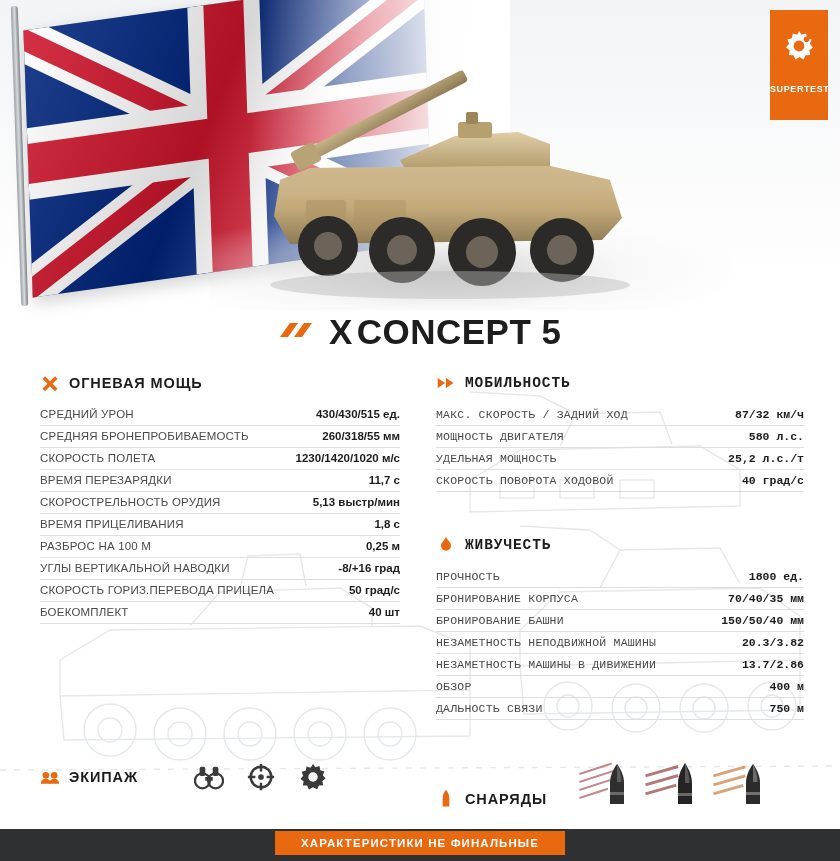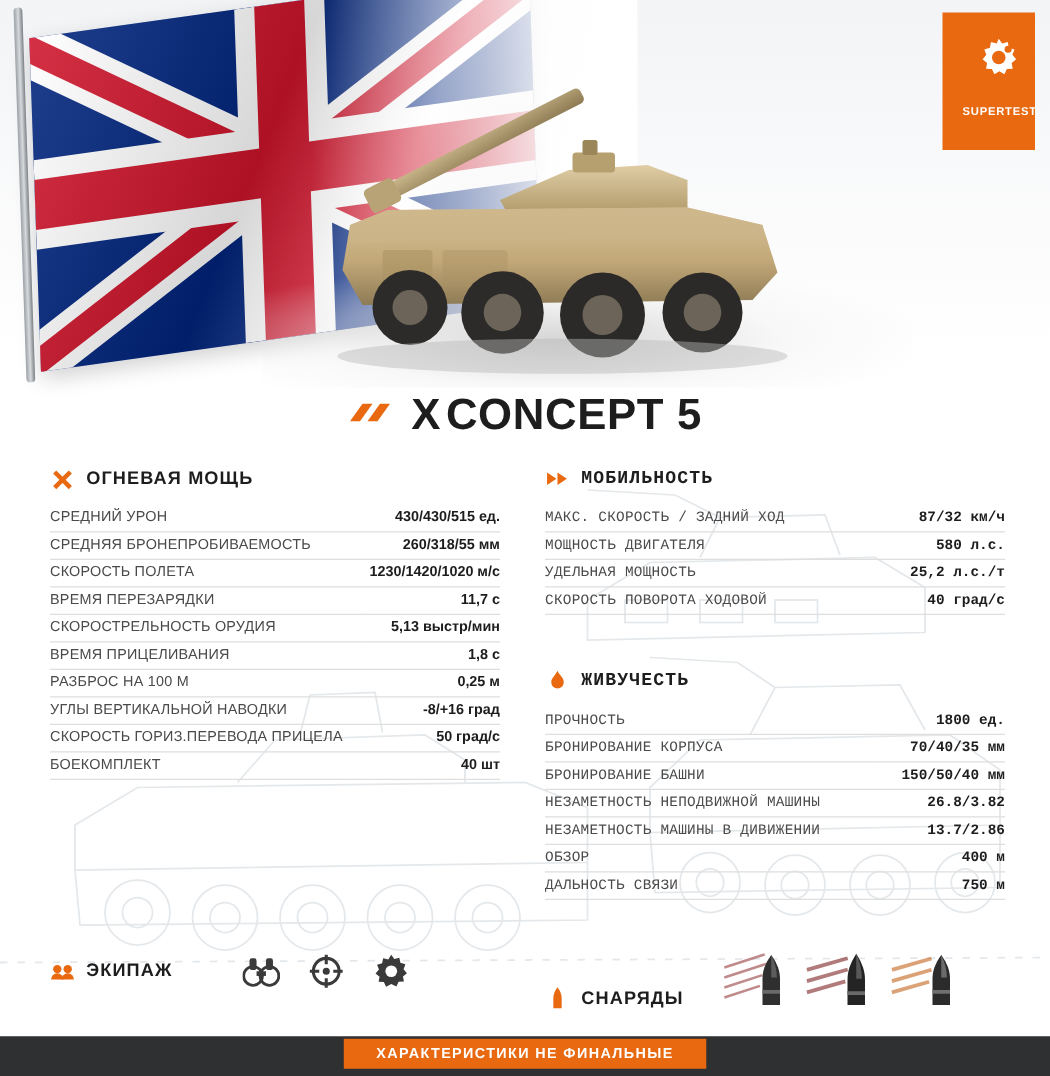--- a/index.html
+++ b/index.html
@@ -123,21 +123,20 @@
 
   
   .supertest {
     position: absolute;
     right: 12px; top: 10px;
     width: 58px; height: 110px;
     background: #e8690f;
     z-index: 20;
     text-align: center;
     color: #fff;
-    padding-left: 16px;
   }
   .supertest .gear-icon {
     display: block;
     margin: 16px auto 0;
     width: 40px; height: 40px;
   }
   .supertest .st-label {
     display: block;
     margin-top: 18px;
     font-size: 9px;
@@ -527,21 +526,21 @@
           <tr>
               <td class="lbl">БРОНИРОВАНИЕ КОРПУСА</td>
               <td class="val">70/40/35 мм</td>
             </tr>
           <tr>
               <td class="lbl">БРОНИРОВАНИЕ БАШНИ</td>
               <td class="val">150/50/40 мм</td>
             </tr>
           <tr>
               <td class="lbl">НЕЗАМЕТНОСТЬ НЕПОДВИЖНОЙ МАШИНЫ</td>
-              <td class="val">26.8/3.82</td>
+              <td class="val">20.3/3.82</td>
             </tr>
           <tr>
               <td class="lbl">НЕЗАМЕТНОСТЬ МАШИНЫ В ДИВИЖЕНИИ</td>
               <td class="val">13.7/2.86</td>
             </tr>
           <tr>
               <td class="lbl">ОБЗОР</td>
               <td class="val">400 м</td>
             </tr>
           <tr>

